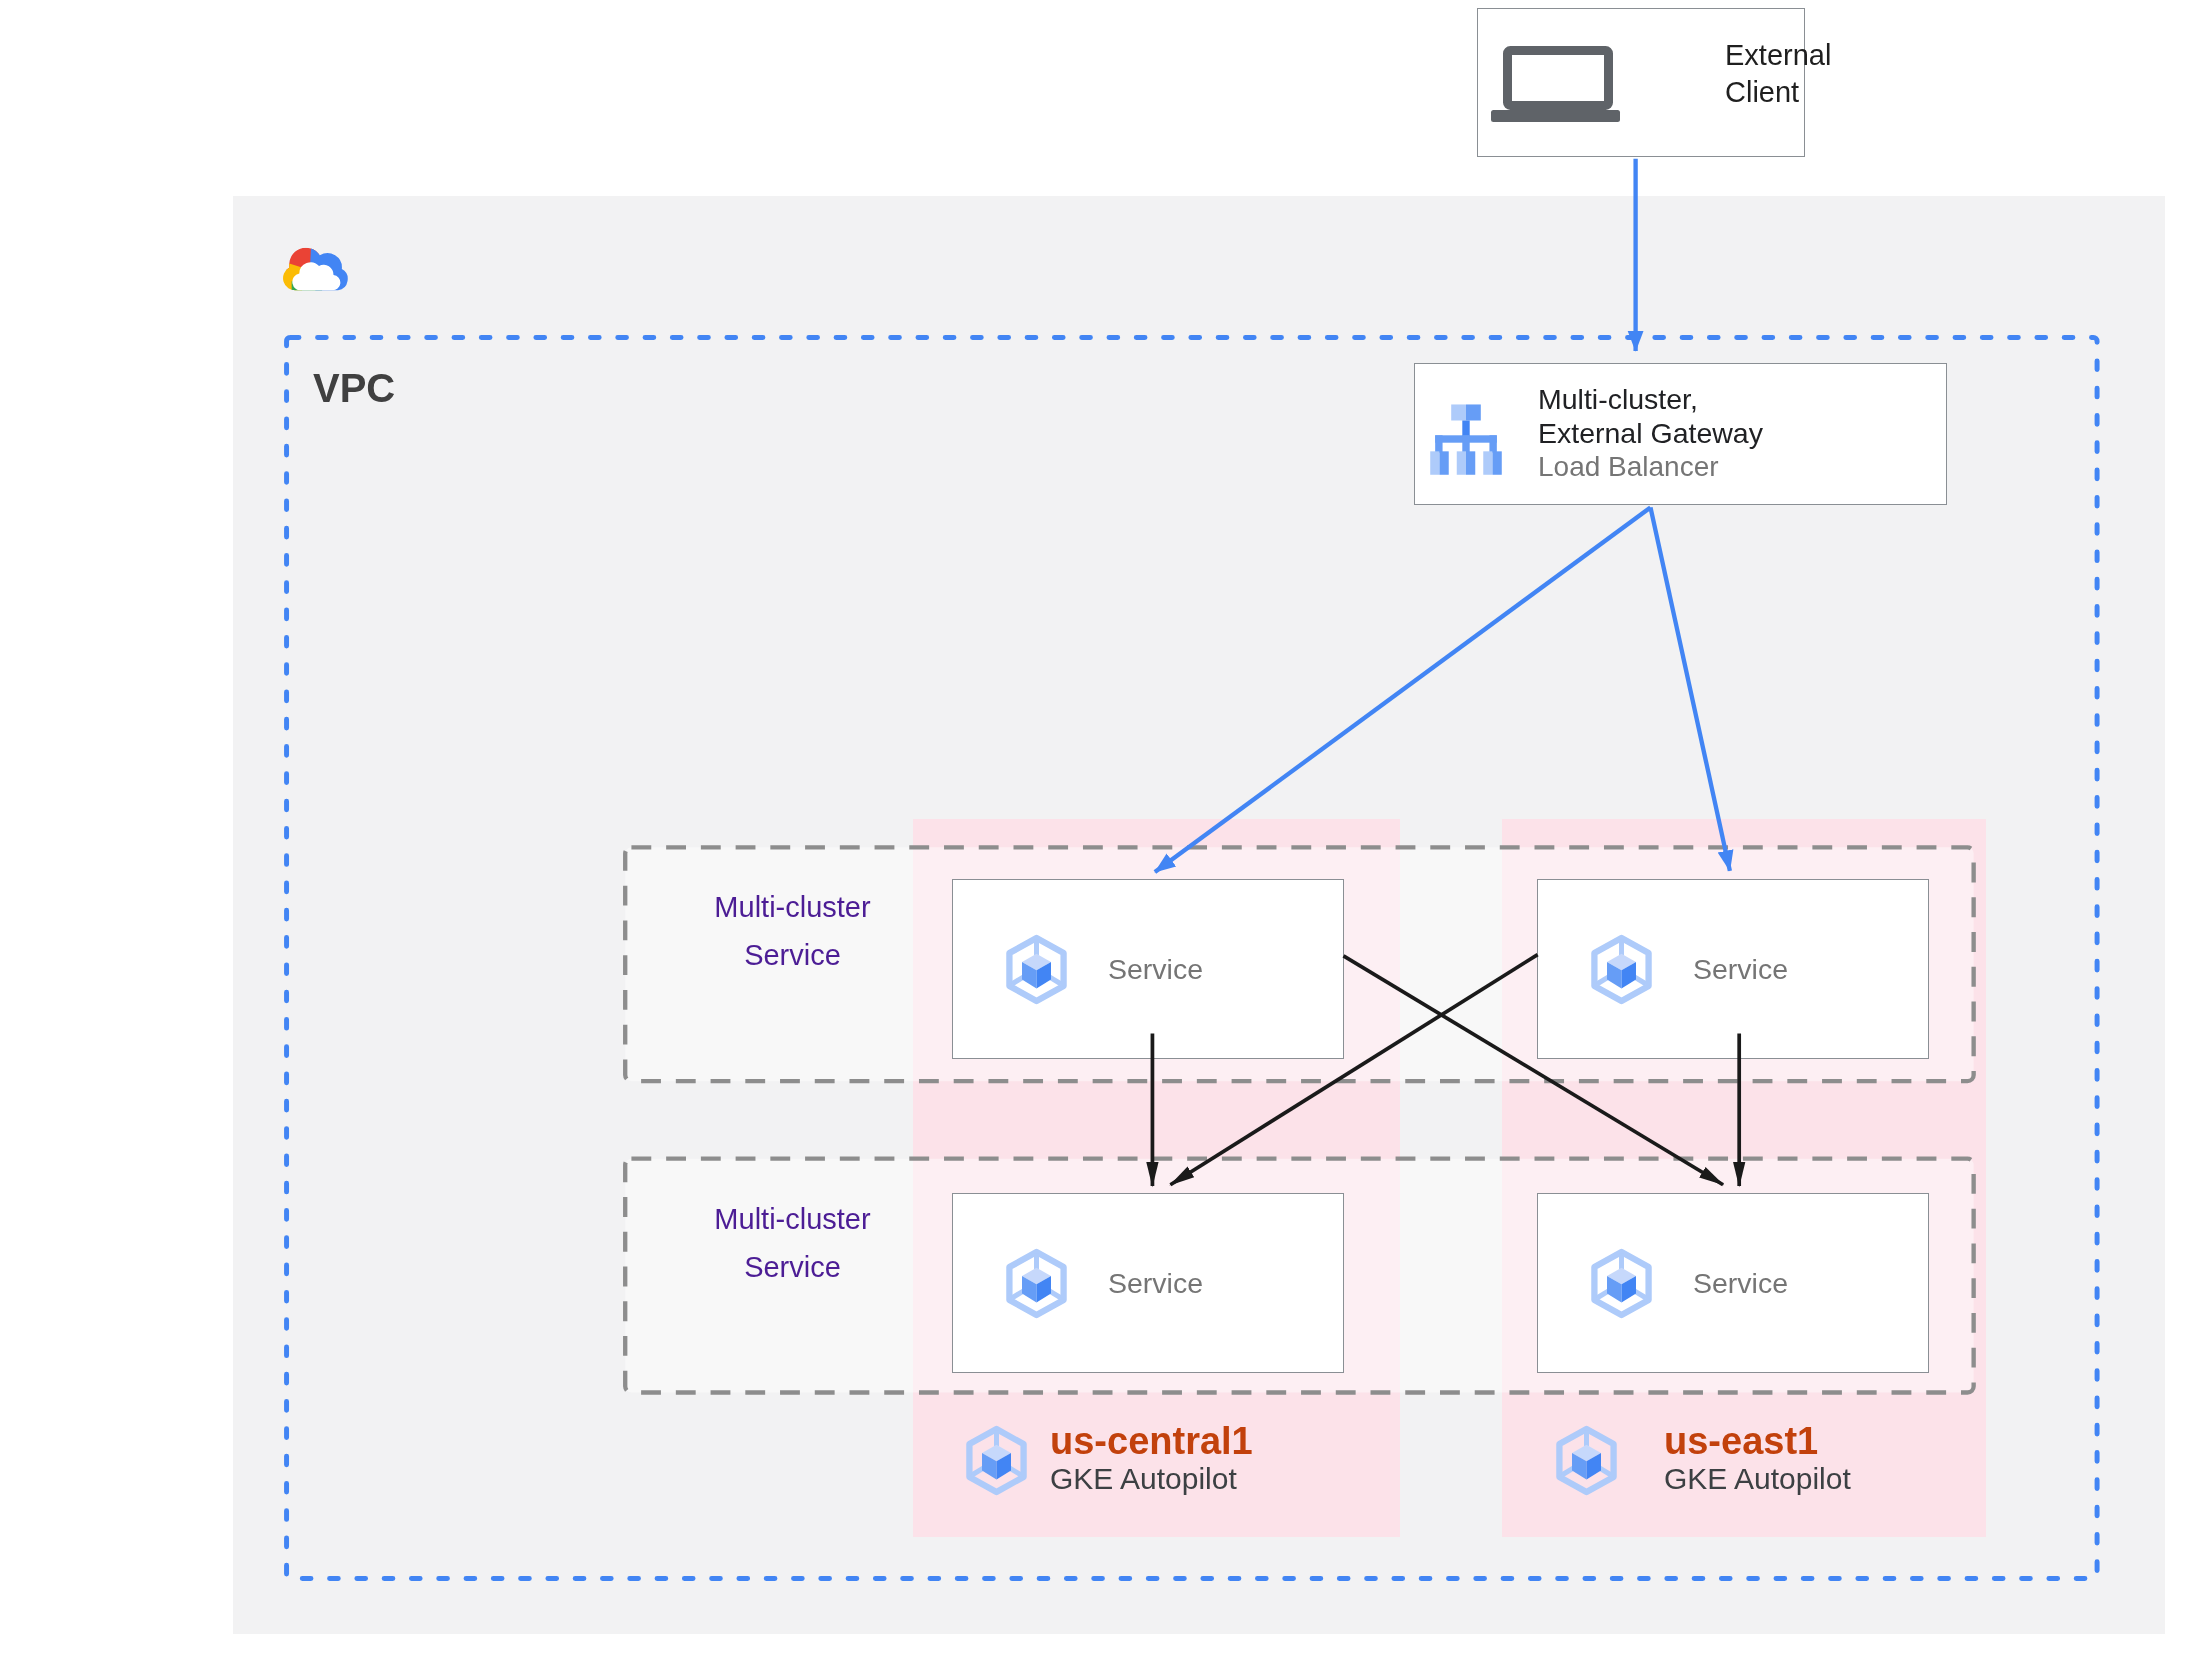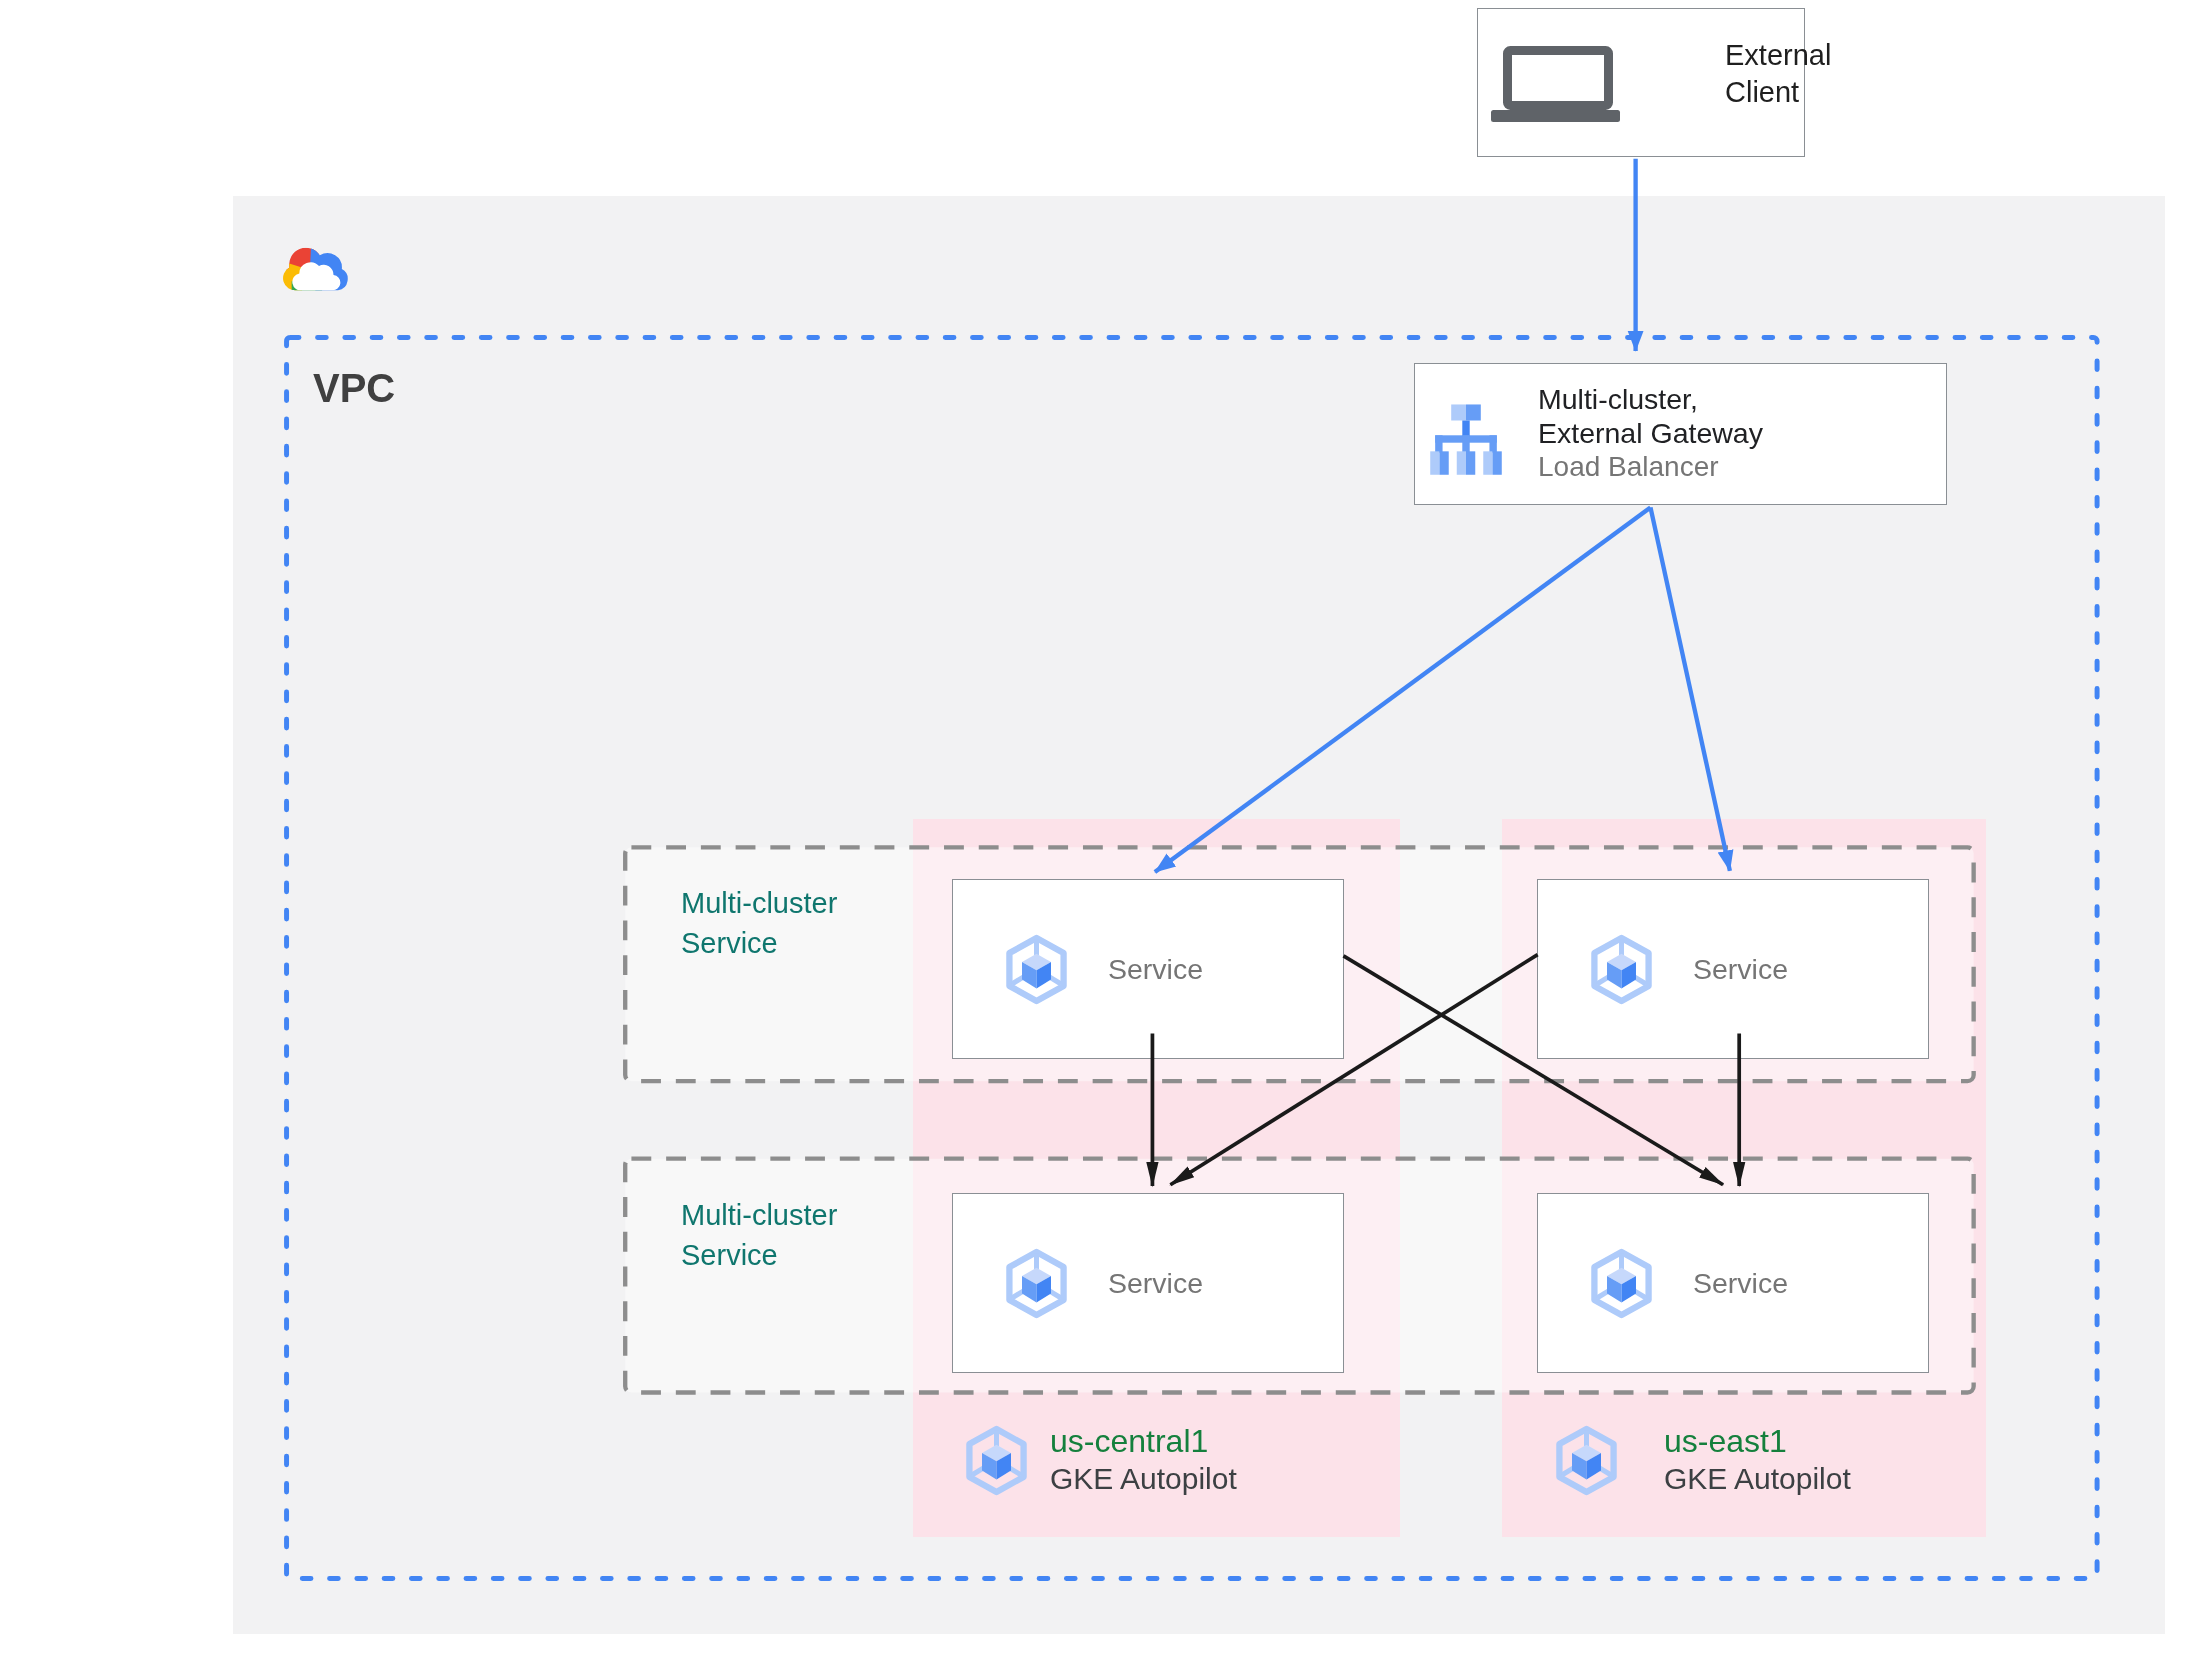--- a/index.html
+++ b/index.html
@@ -29,36 +29,36 @@
   .laptop-base{left:1491px;top:110px;width:129px;height:12.4px;background:#5F6368;border-radius:2.5px;}
   .ext-label{left:1725px;top:37px;width:155px;font-size:29px;line-height:37px;color:#1F1F1F;}
 
   .vpc-label{left:313px;top:366px;font-size:40px;font-weight:bold;color:#404040;}
 
   .lb-box{left:1414px;top:363px;width:533px;height:142px;}
   .lb-icon{left:1429px;top:402px;width:74px;height:74px;}
   .lb-text{left:1538px;top:382px;font-size:28.5px;line-height:34px;color:#202124;}
   .lb-text .sub{color:#757575;font-size:28px;}
 
-  .row-label{width:223px;font-size:29px;line-height:40px;color:#0f766e;}
+  .row-label{width:223px;font-size:29px;line-height:48px;color:#4c1d95;text-align:center;}
   .row-label.r1{left:681px;top:883px;}
   .row-label.r2{left:681px;top:1195px;}
 
   .svc{width:392px;height:180px;display:flex;align-items:center;}
   .svc .gke-icon{width:63px;height:77px;margin-left:52px;flex:0 0 auto;}
   .svc .svc-label{margin-left:40px;font-size:28.5px;color:#757575;}
   .svc.s1{left:952px;top:879px;}
   .svc.s2{left:1537px;top:879px;}
   .svc.s3{left:952px;top:1193px;}
   .svc.s4{left:1537px;top:1193px;}
 
   .region{display:flex;align-items:flex-start;}
   .region .gke-icon{width:63px;height:77px;flex:0 0 auto;}
   .region .rtext{margin-left:22px;}
-  .region .rname{font-size:32px;font-weight:normal;color:#15803d;line-height:38px;}
+  .region .rname{font-size:38px;font-weight:bold;color:#c2410c;line-height:38px;}
   .region .rplat{font-size:30px;color:#3C4043;line-height:38px;}
   .region.rg1{left:965px;top:1422px;}
   .region.rg2{left:1555px;top:1422px;gap:24px;}
 
   svg.layer{left:0;top:0;width:2205px;height:1676px;pointer-events:none;}
 </style>
 </head>
 <body>
 
 <div class="abs gcp-panel"></div>

